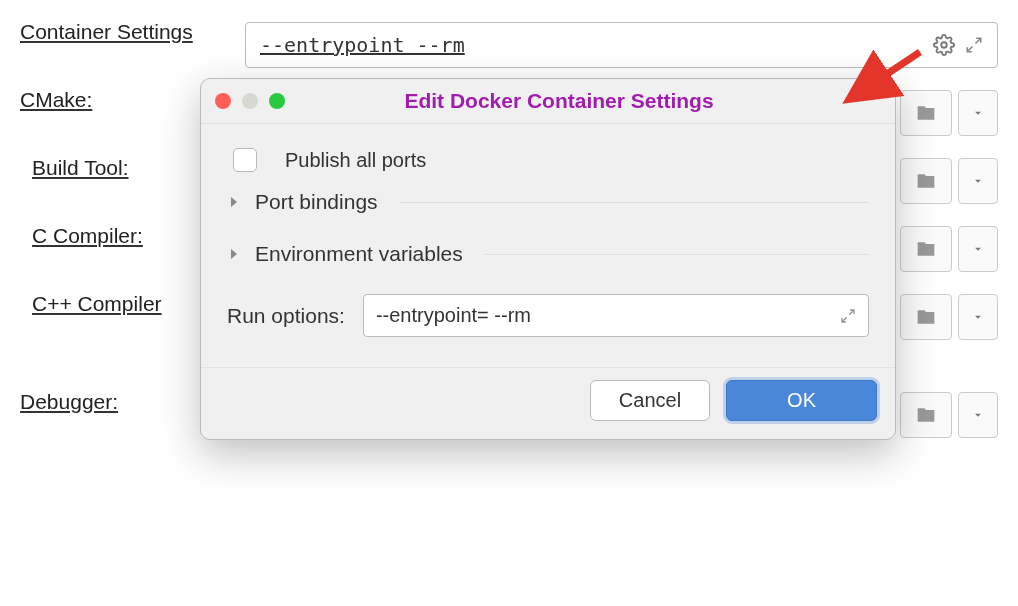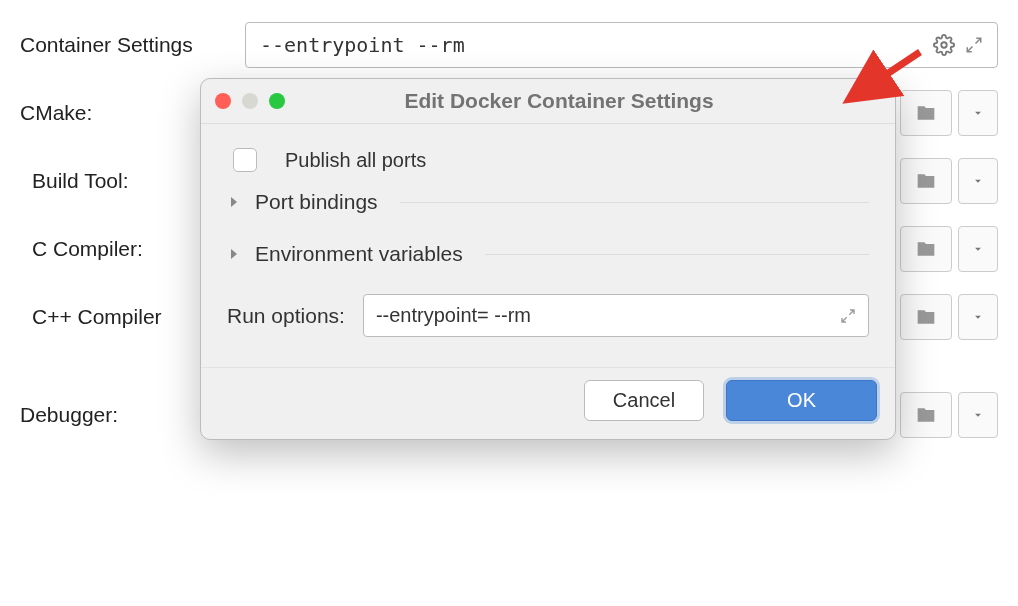--- a/index.html
+++ b/index.html
@@ -11,23 +11,23 @@
       width: 1018px;
       height: 606px;
       position: relative;
       overflow: hidden;
     }
     .bg-form {
       padding: 20px;
     }
     .bg-row {
       display: flex;
-      align-items: center;
       margin-bottom: 18px;
       min-height: 50px;
+      text-decoration: underline;
     }
     .bg-label {
       width: 225px;
       font-size: 21px;
       color: #222;
     }
     .bg-label.indent {
       padding-left: 12px;
     }
     .bg-input-wrap {
@@ -95,21 +95,21 @@
       border-radius: 50%;
     }
     .tl-red { background: #ff5f57; }
     .tl-yellow { background: #d8d8d3; }
     .tl-green { background: #28c940; }
     .dialog-title {
       flex: 1;
       text-align: center;
       font-weight: 600;
       font-size: 21px;
-      color: #737373;
+      color: #a21caf;
       margin-left: -68px;
     }
     .dialog-body {
       padding: 24px 26px 18px 26px;
     }
     .checkbox-row {
       display: flex;
       align-items: center;
       gap: 28px;
       margin-bottom: 18px;
@@ -163,21 +163,21 @@
       font-family: -apple-system, sans-serif;
       color: #333;
       background: #fff;
       display: flex;
       justify-content: space-between;
       align-items: center;
     }
     .dialog-footer {
       display: flex;
       justify-content: flex-end;
-      gap: 22px;
+      gap: 16px;
       padding: 12px 18px 18px 18px;
       border-top: 1px solid #e3e3e3;
     }
     .btn {
       border-radius: 6px;
       font-size: 20px;
       padding: 8px 28px;
       cursor: pointer;
       border: 1px solid #bbb;
     }

